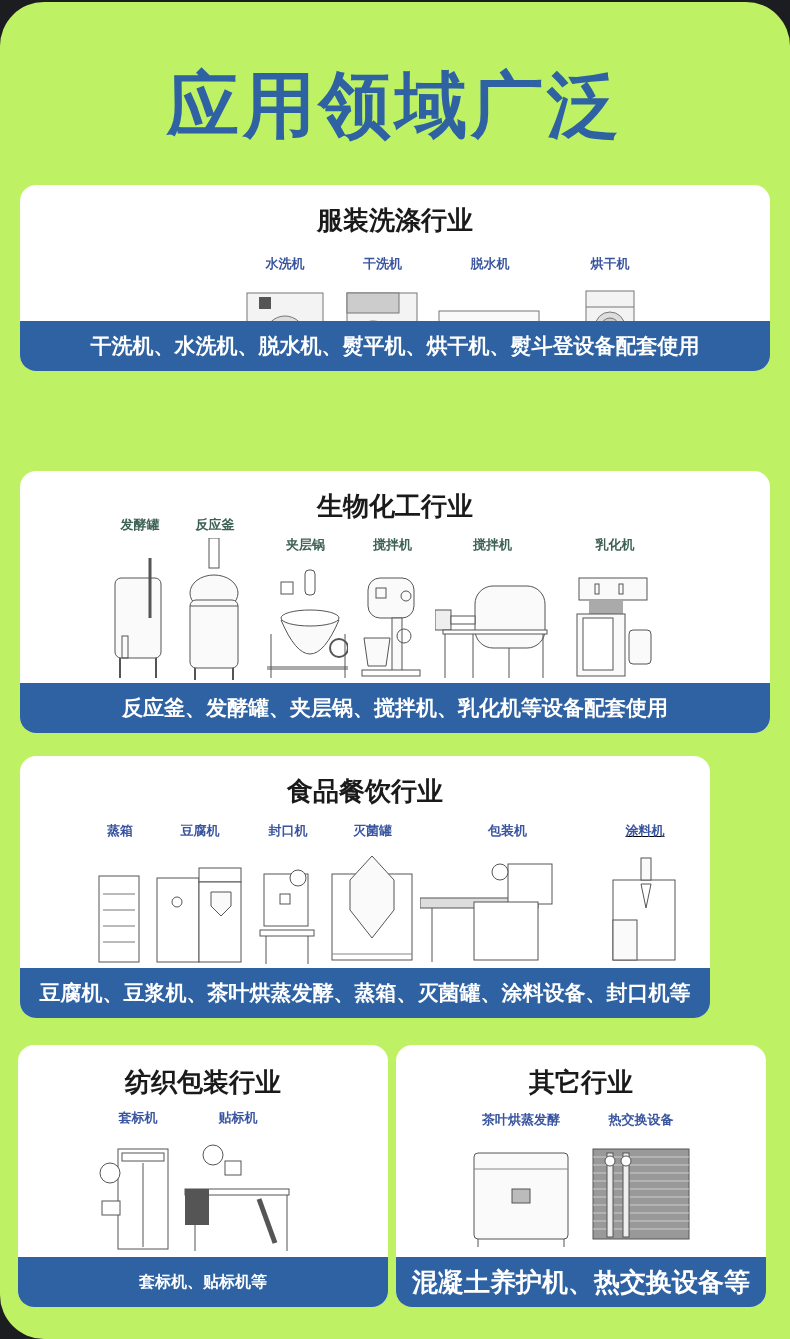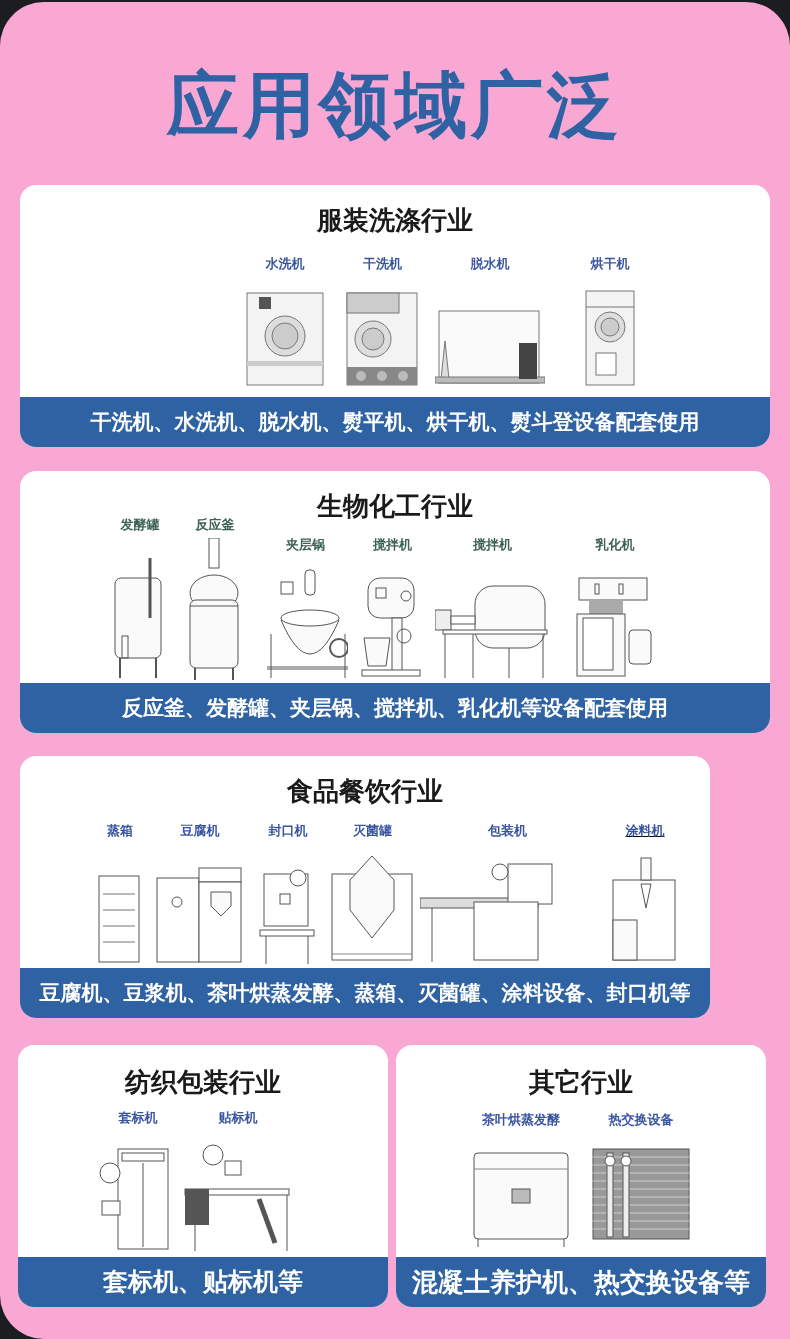--- a/index.html
+++ b/index.html
@@ -1,33 +1,33 @@
 <!DOCTYPE html>
 <html><head>
 <meta charset="utf-8">
 <style>
   html,body{margin:0;padding:0;}
   body{width:790px;height:1339px;background:#1c1d21;overflow:hidden;font-family:"DejaVu Sans","Liberation Sans",sans-serif;}
-  .panel{position:absolute;left:0;top:2px;width:790px;height:1337px;background:#f9a8d4;border-radius:44px 44px 0 44px;}
+  .panel{position:absolute;left:0;top:2px;width:790px;height:1337px;background:#bef264;border-radius:44px 44px 0 44px;}
   .main-title{position:absolute;left:0;top:56px;width:790px;text-align:center;font-size:72px;font-weight:bold;color:#2e62a3;letter-spacing:4px;}
   .card{position:absolute;background:#fff;border-radius:16px;overflow:hidden;}
   .card-title{position:absolute;left:0;width:100%;text-align:center;font-size:26px;font-weight:bold;color:#1a1a1a;}
   .banner{position:absolute;left:0;bottom:0;width:100%;height:50px;background:#2e62a3;color:#fff;font-weight:bold;font-size:21px;text-align:center;line-height:50px;white-space:nowrap;}
   .item{position:absolute;text-align:center;}
   .lbl{font-size:13px;font-weight:bold;color:#3a55a0;display:block;white-space:nowrap;}
   .lbl.green{color:#3d6153;}
   svg{display:block;}
 </style>
 </head>
 <body>
 
 <div class="panel">
   <div class="main-title">应用领域广泛</div>
 
-  <div class="card" style="left:20px;top:183px;width:750px;height:262px;">
+  <div class="card" style="left:20px;top:183px;width:750px;height:186px;">
     <div class="card-title" style="top:18px;">服装洗涤行业</div>
 
 
     <div class="item" style="left:225px;top:70px;width:80px;">
       <span class="lbl">水洗机</span>
       <svg width="80" height="110" viewBox="0 0 80 110" style="margin-top:8px">
         <rect x="2" y="12" width="76" height="92" fill="#f3f3f3" stroke="#777"></rect>
         <rect x="14" y="16" width="12" height="12" fill="#555"></rect>
         <circle cx="40" cy="55" r="20" fill="#ddd" stroke="#777"></circle>
         <circle cx="40" cy="55" r="13" fill="#ccc" stroke="#777"></circle>
@@ -246,21 +246,21 @@
         <circle cx="30" cy="16" r="10" fill="#fff" stroke="#555"></circle>
         <rect x="42" y="22" width="16" height="14" fill="#fff" stroke="#555"></rect>
         <rect x="2" y="50" width="104" height="6" fill="#fff" stroke="#555"></rect>
         <rect x="2" y="50" width="24" height="36" fill="#555"></rect>
         <line x1="12" y1="86" x2="12" y2="112" stroke="#555"></line>
           <line x1="104" y1="56" x2="104" y2="112" stroke="#555"></line>
         <path d="M76 60 L92 104" stroke="#555" stroke-width="5"></path>
       </svg>
     </div>
 
-    <div class="banner" style="font-size:25px;">套标机、贴标机等</div>
+    <div class="banner" style="font-size:16px;">套标机、贴标机等</div>
   </div>
 
   <div class="card" style="left:396px;top:1043px;width:370px;height:262px;">
     <div class="card-title" style="top:20px;">其它行业</div>
 
     <div class="item" style="left:70px;top:66px;width:110px;">
       <span class="lbl">茶叶烘蒸发酵</span>
       <svg width="110" height="110" viewBox="0 0 110 110" style="margin-top:14px">
         <rect x="8" y="10" width="94" height="86" rx="4" fill="#fafafa" stroke="#555"></rect>
         <line x1="8" y1="26" x2="102" y2="26" stroke="#888"></line>

